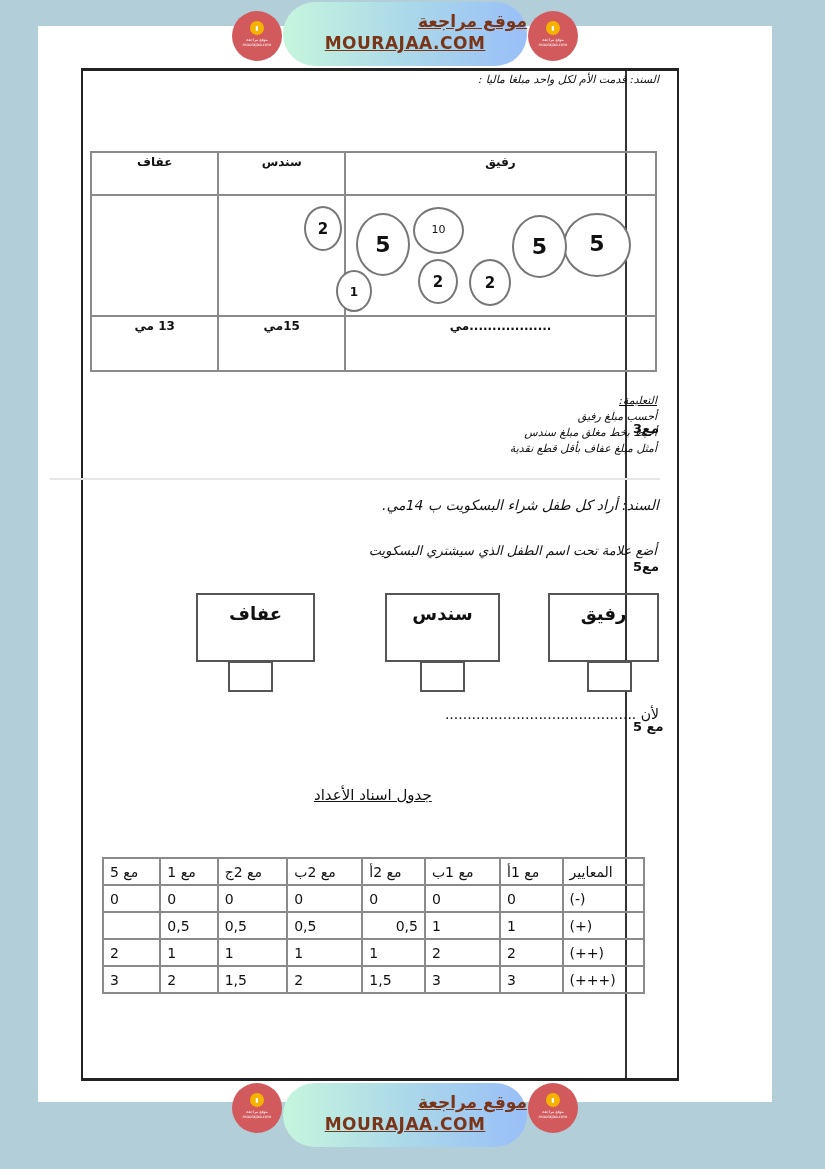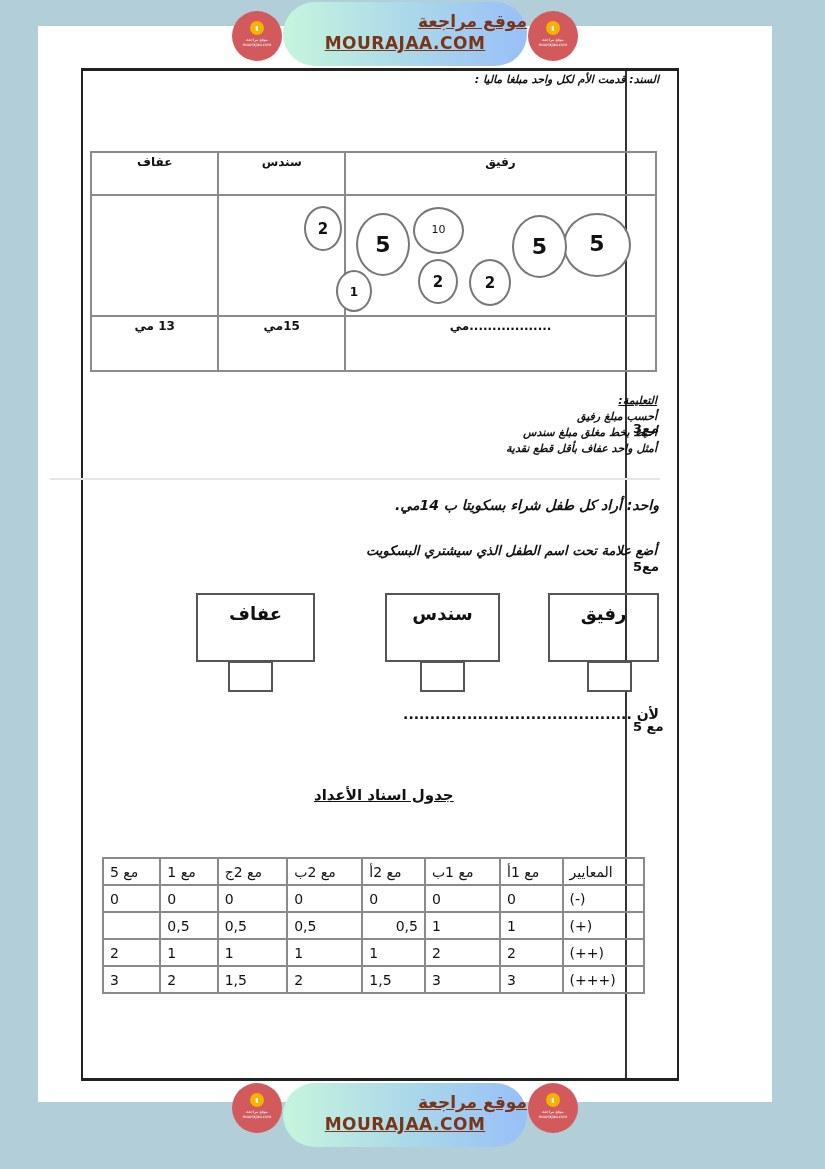--- a/index.html
+++ b/index.html
@@ -37,21 +37,21 @@
     position:absolute; width:50px; height:50px; border-radius:50%;
     background:#d25a5c; text-align:center;
   }
   .logo .dot {
     width:14px; height:14px; border-radius:50%; background:#f5b300;
     margin:10px auto 2px; font-size:6px; color:#fff; line-height:14px;
   }
   .logo .txt { font-size:4px; color:#fff; line-height:5px; }
 
   .rtl { direction:rtl; }
-  .txt-abs { position:absolute; color:#111; font-weight:bold; font-style:italic; }
+  .txt-abs { position:absolute; color:#111; font-weight:normal; font-style:italic; }
 
   table.money {
     position:absolute; left:90px; top:151px; width:567px; border-collapse:collapse;
     direction:rtl;
   }
   table.money td {
     border:2px solid #8a8a8a; text-align:center; vertical-align:top;
     font-size:12px; font-weight:bold; color:#111; padding:2px 0 0;
   }
   .coin {
@@ -135,25 +135,25 @@
 
 <div class="coin gold" style="left:413px;top:207px;width:51px;height:47px;line-height:42px;font-size:11px;">10</div>
 <div class="coin" style="left:418px;top:259px;width:40px;height:45px;line-height:42px;font-size:15px;">2</div>
 <div class="coin" style="left:356px;top:213px;width:54px;height:63px;line-height:60px;font-size:22px;">5</div>
 <div class="coin" style="left:304px;top:206px;width:38px;height:45px;line-height:42px;font-size:15px;">2</div>
 <div class="coin" style="left:336px;top:270px;width:36px;height:42px;line-height:40px;font-size:12px;">1</div>
 
 <div class="txt-abs rtl" style="right:168px;top:394px;font-size:11px;text-decoration:underline;">التعليمة:</div>
 <div class="txt-abs rtl" style="right:168px;top:410px;font-size:11px;">أحسب مبلغ رفيق</div>
 <div class="txt-abs rtl" style="right:168px;top:426px;font-size:11px;">أحيط بخط مغلق مبلغ سندس</div>
-<div class="txt-abs rtl" style="right:168px;top:442px;font-size:11px;">أمثل واحد عفاف بأقل قطع نقدية</div>
+<div class="txt-abs rtl" style="right:168px;top:442px;font-size:11px;">أمثل مبلغ عفاف بأقل قطع نقدية</div>
 
 <div style="position:absolute;left:50px;top:478px;width:610px;height:2px;background:#e6e6e6;"></div>
 
-<div class="txt-abs rtl" style="right:166px;top:497px;font-size:14px;">واحد: أراد كل طفل شراء بسكويتا ب 14مي.</div>
+<div class="txt-abs rtl" style="right:166px;top:497px;font-size:14px;">السند: أراد كل طفل شراء البسكويت ب 14مي.</div>
 <div class="txt-abs rtl" style="right:168px;top:543px;font-size:13px;">أضع علامة تحت اسم الطفل الذي سيشتري البسكويت</div>
 
 <div class="namebox" style="left:548px;top:593px;width:111px;">رفيق</div>
 <div class="checkbox" style="left:587px;top:661px;"></div>
 <div class="namebox" style="left:385px;top:593px;width:115px;">سندس</div>
 <div class="checkbox" style="left:420px;top:661px;"></div>
 <div class="namebox" style="left:196px;top:593px;width:119px;">عفاف</div>
 <div class="checkbox" style="left:228px;top:661px;"></div>
 
 <div class="txt-abs rtl" style="right:166px;top:706px;font-size:14px;font-style:normal;">لأن ...........................................</div>

